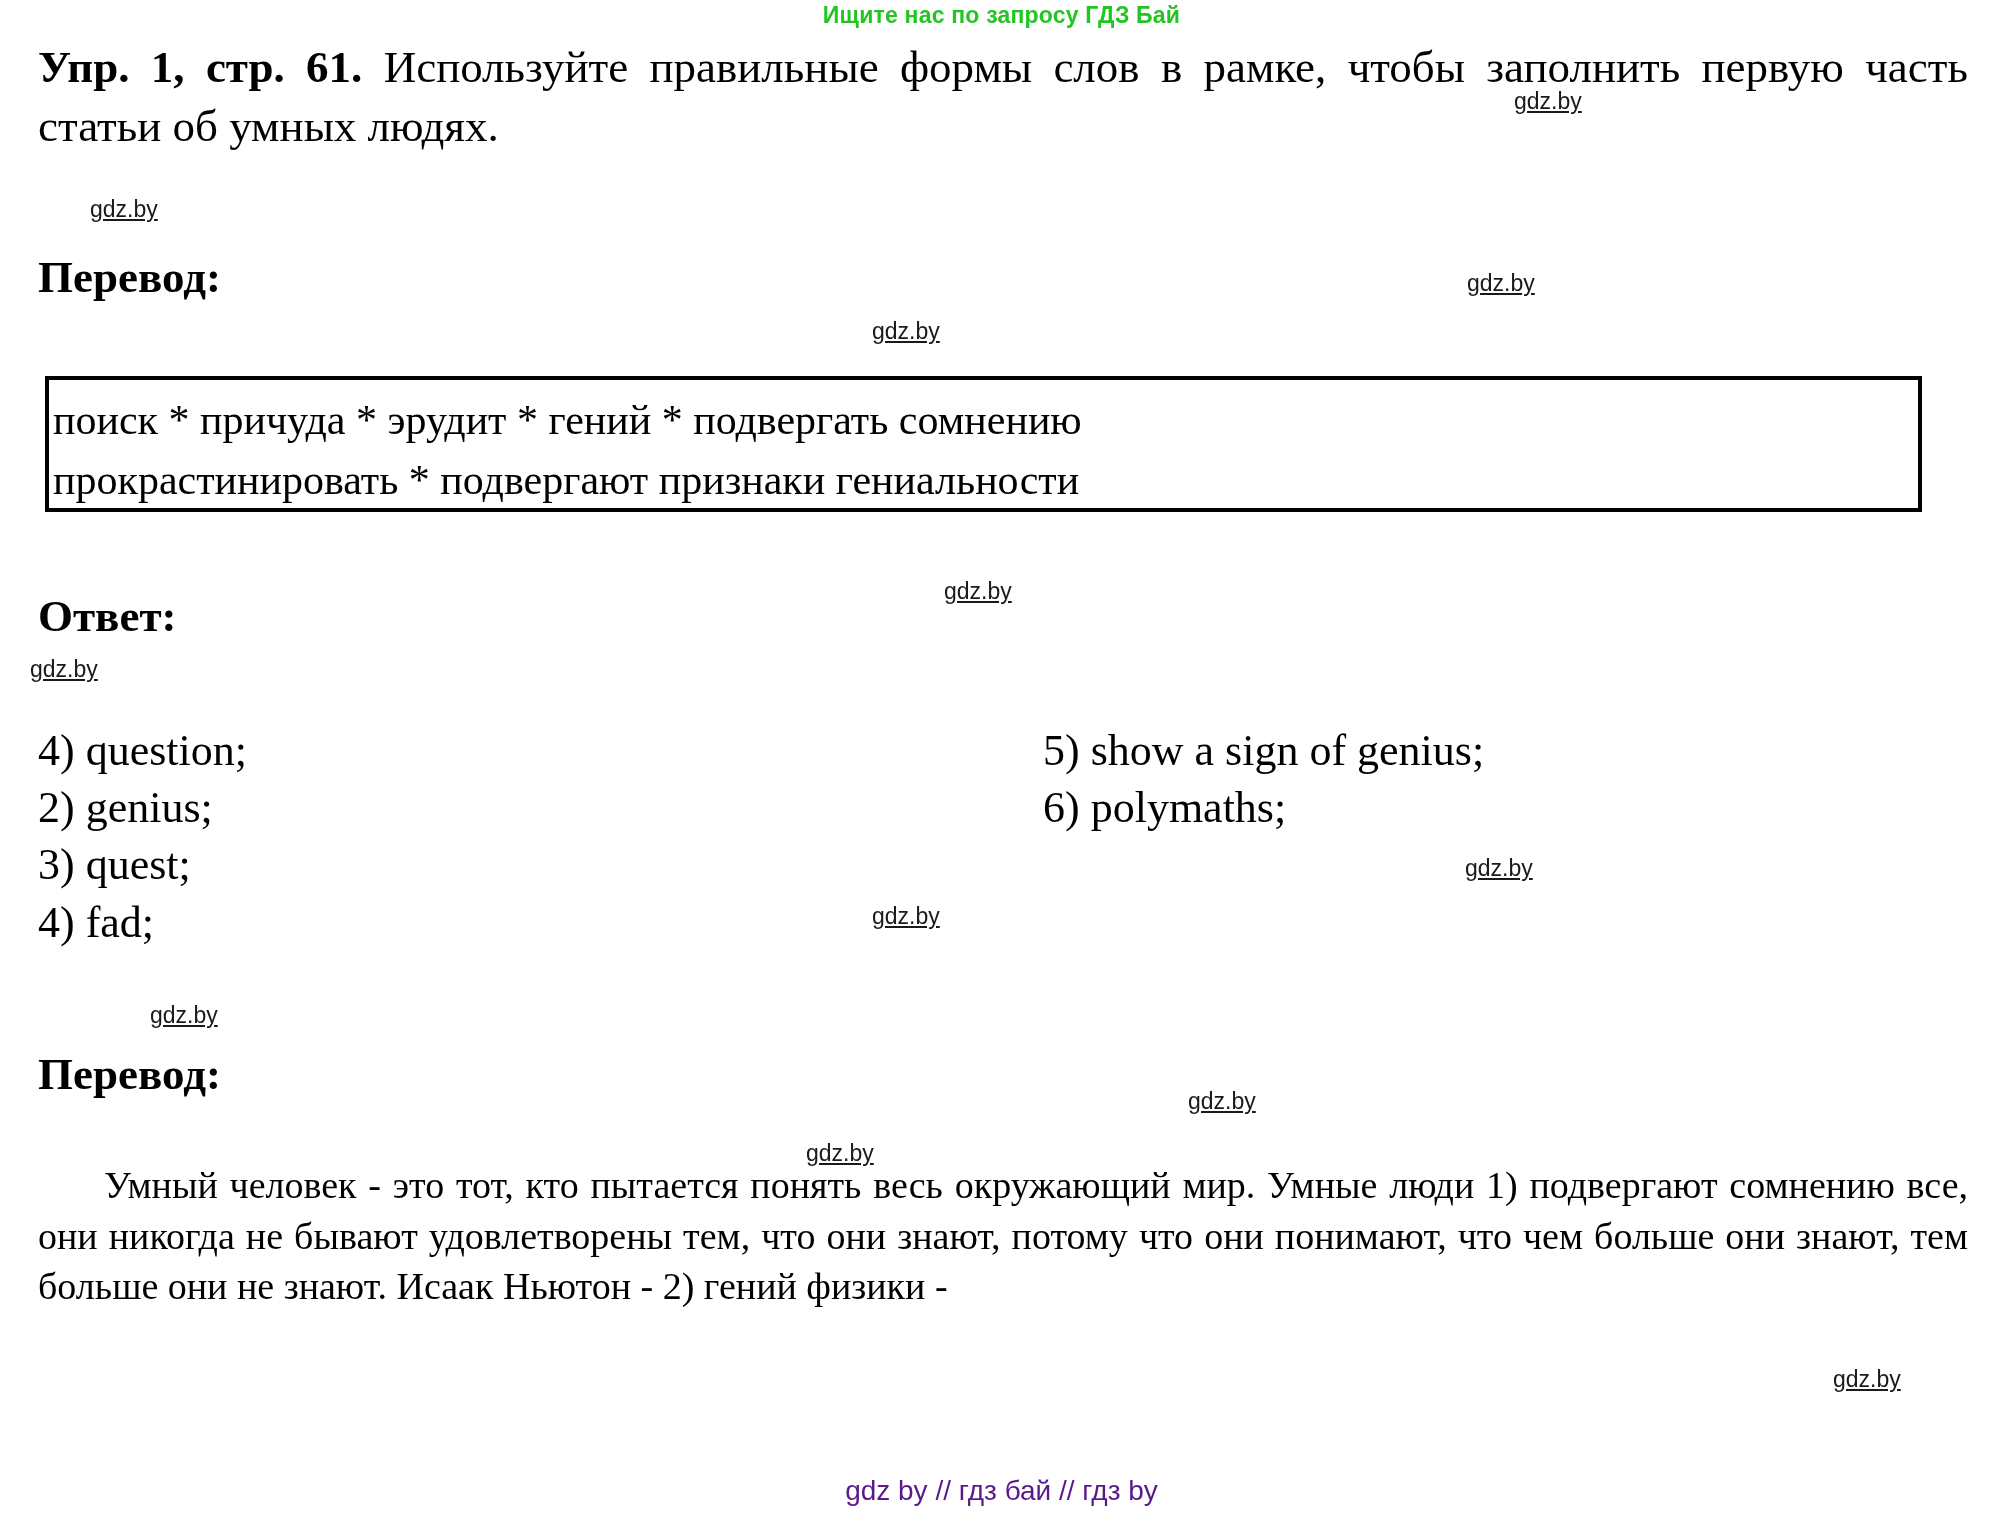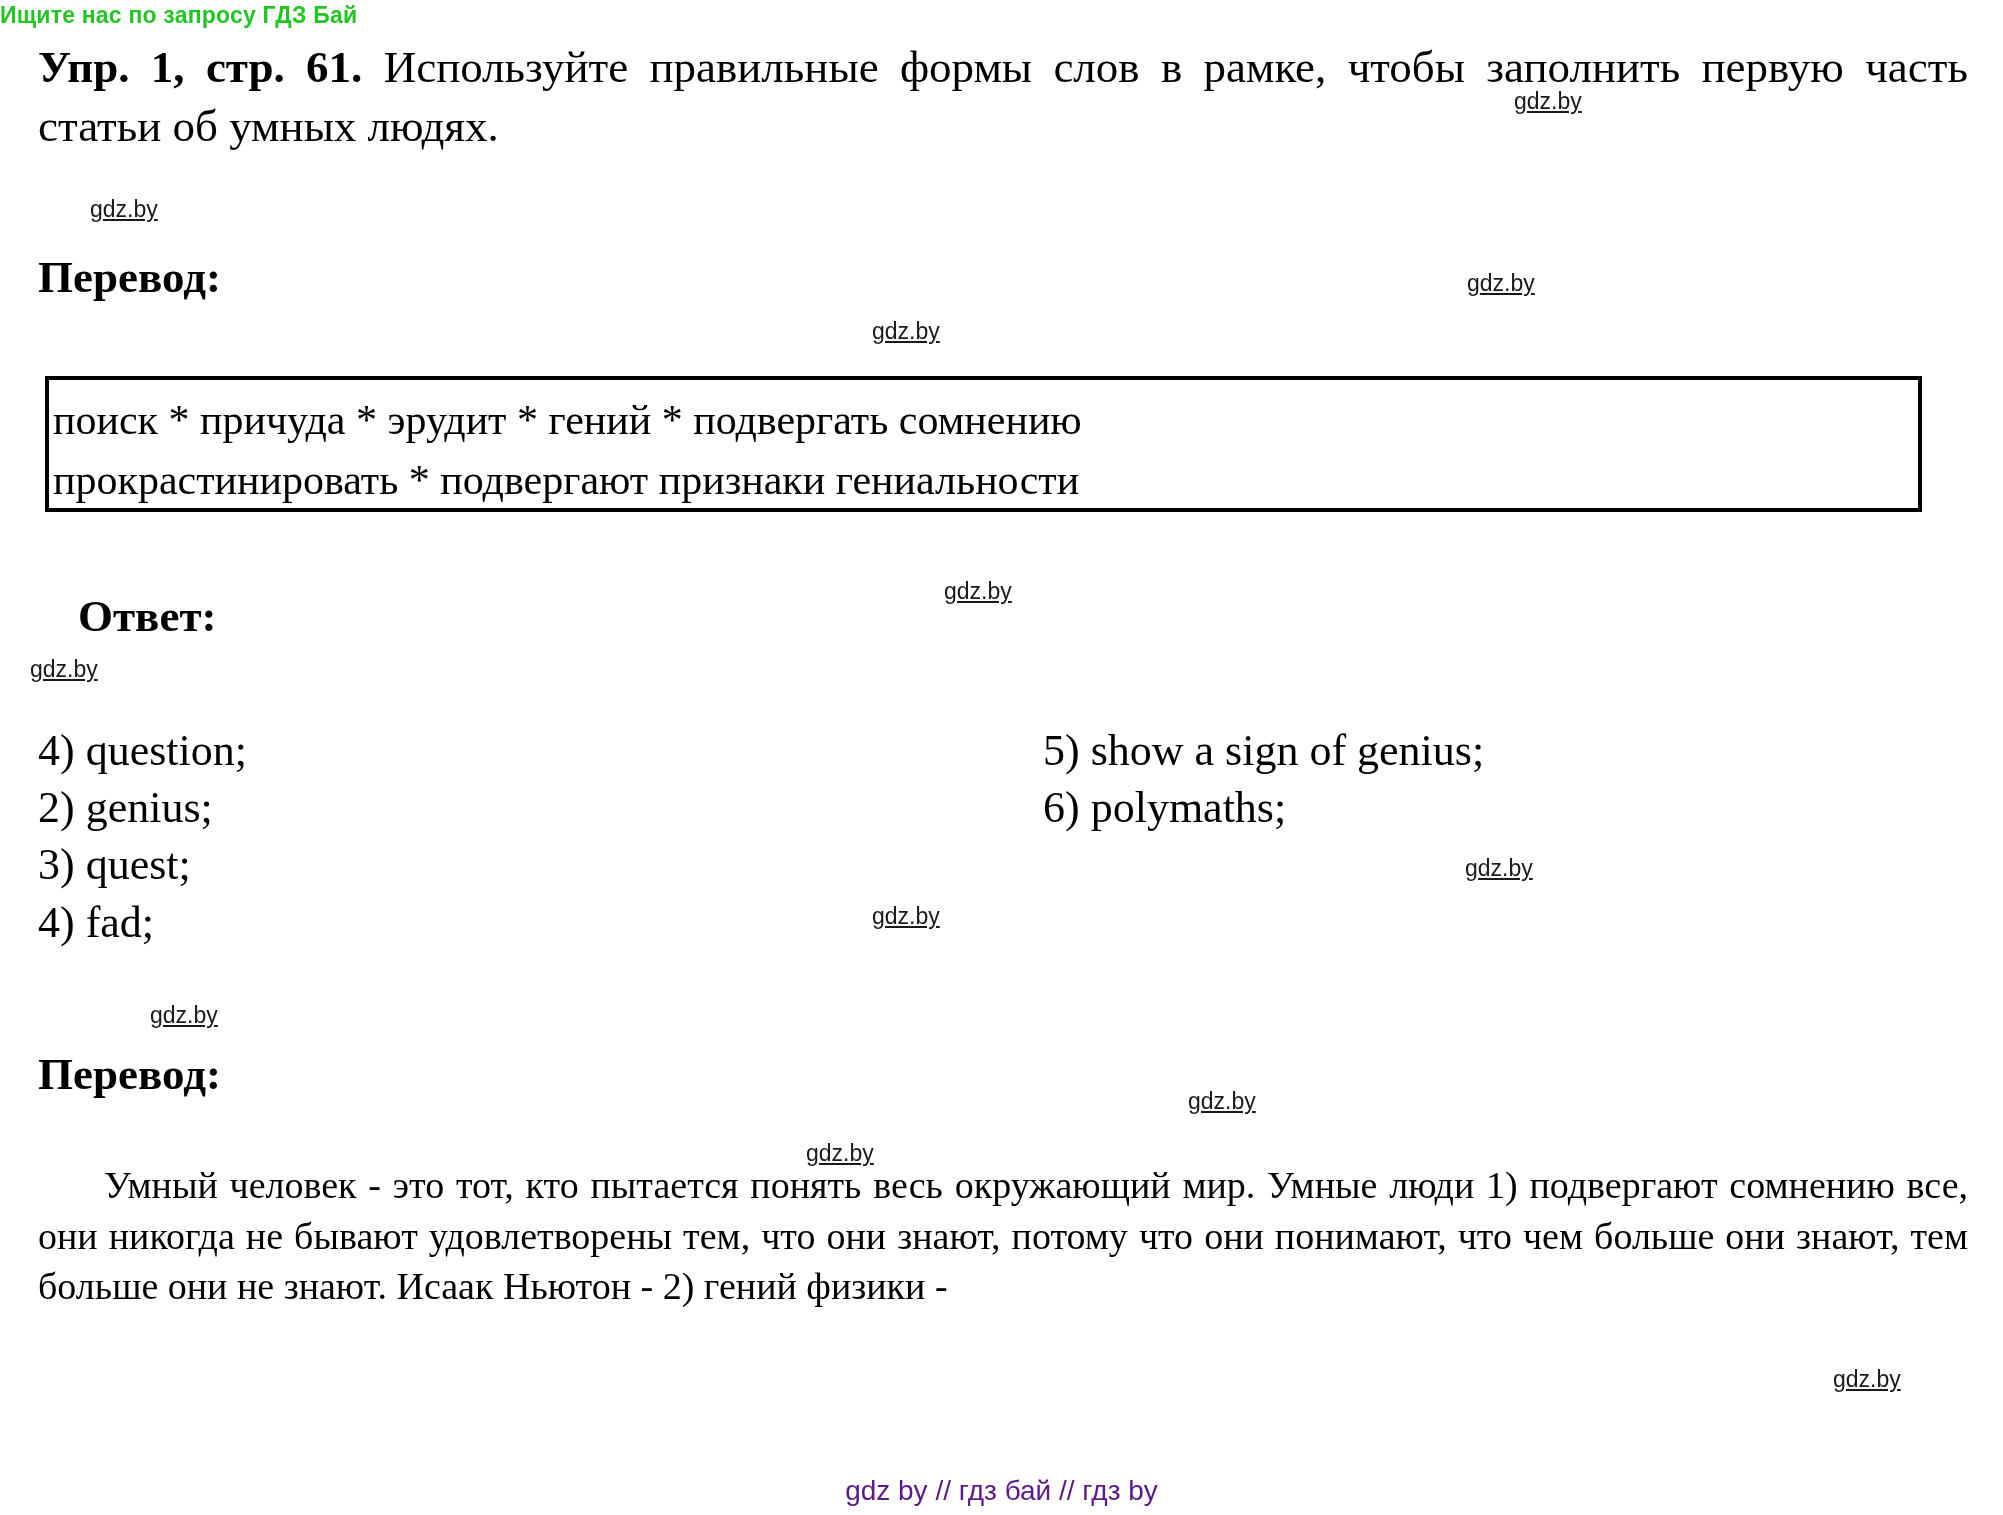--- a/index.html
+++ b/index.html
@@ -16,20 +16,21 @@
     font-family: "Liberation Serif", "DejaVu Serif", serif;
     color: #000000;
   }
 
   
   .promo-bar {
     position: absolute;
     top: 2px;
     left: 0;
     width: 2003px;
+    text-align: center;
     font-family: "Liberation Sans", sans-serif;
     font-weight: bold;
     font-size: 23px;
     letter-spacing: 0.2px;
     color: #22c522;
     white-space: nowrap;
   }
 
   
   .page {
@@ -56,21 +57,21 @@
   }
 
   .section-head {
     position: absolute;
     left: 38px;
     font-size: 45px;
     font-weight: bold;
     line-height: 1;
   }
   .section-head.translate-1 { top: 255px; }
-  .section-head.answer      { top: 594px; margin-left: 40px; }
+  .section-head.answer      { top: 594px; }
   .section-head.translate-2 { top: 1052px; }
 
   
   .word-box {
     position: absolute;
     left: 45px;
     top: 376px;
     width: 1877px;
     height: 136px;
     border: 4px solid #000000;

